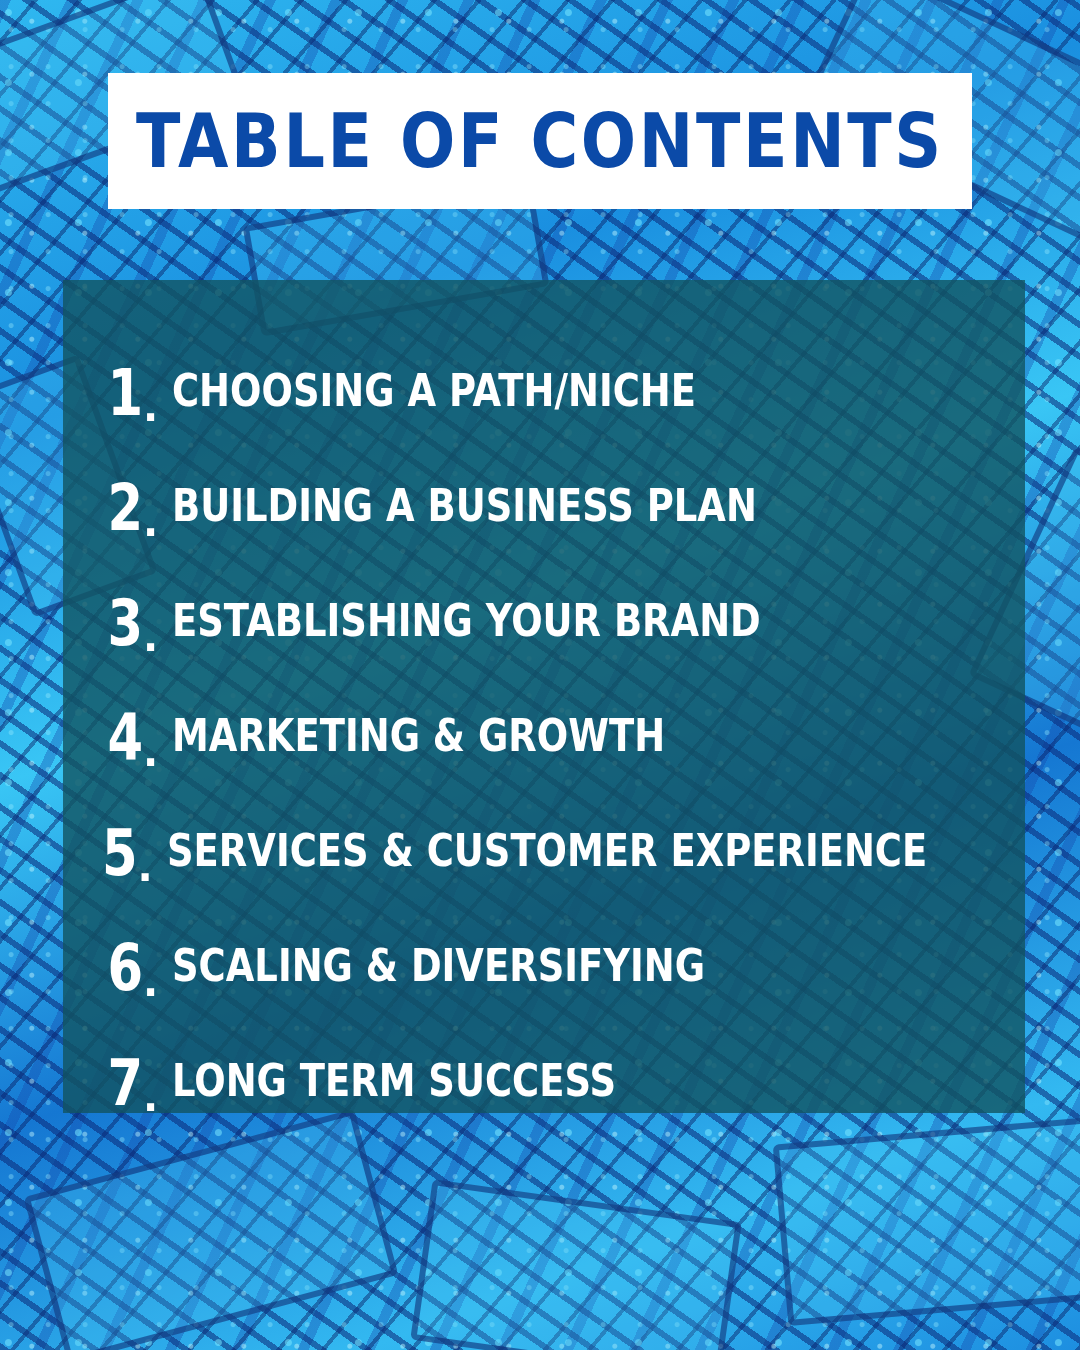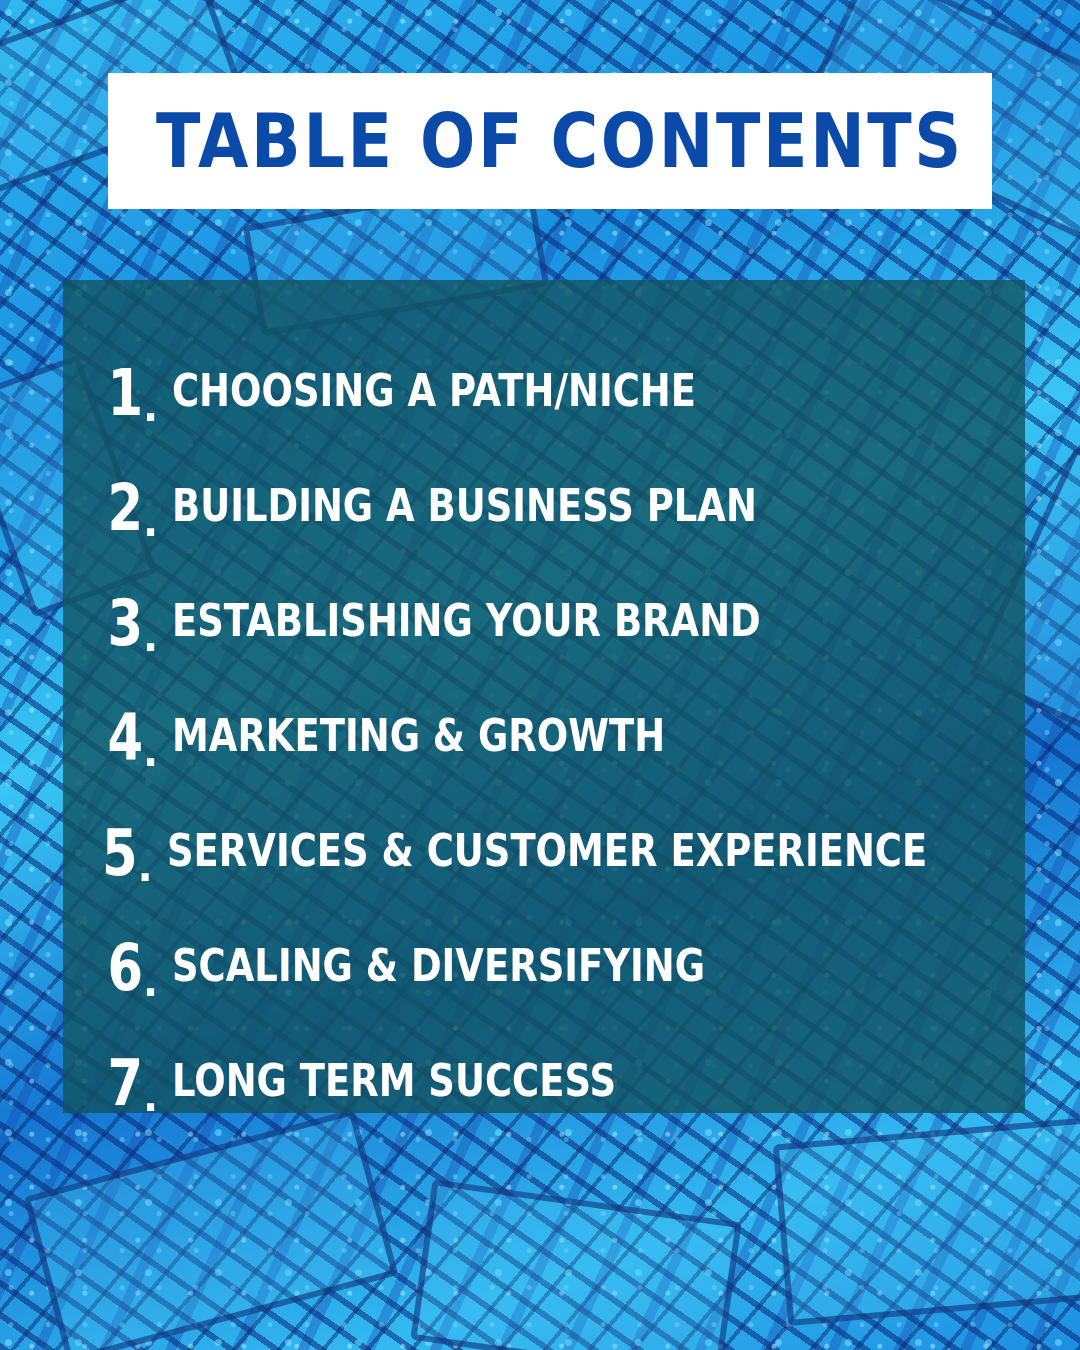--- a/index.html
+++ b/index.html
@@ -35,21 +35,20 @@
     .title-card {
       position: absolute;
       left: 108px;
       top: 73px;
       width: 864px;
       height: 136px;
       background: #ffffff;
       display: flex;
       align-items: center;
       justify-content: center;
-      padding-left: 20px;
     }
     .title-text {
       font-family: "DejaVu Sans", sans-serif;
       font-weight: bold;
       font-size: 74px;
       letter-spacing: 3px;
       color: #0b4aa8;
       text-transform: uppercase;
       white-space: nowrap;
       transform: scaleX(0.88);

